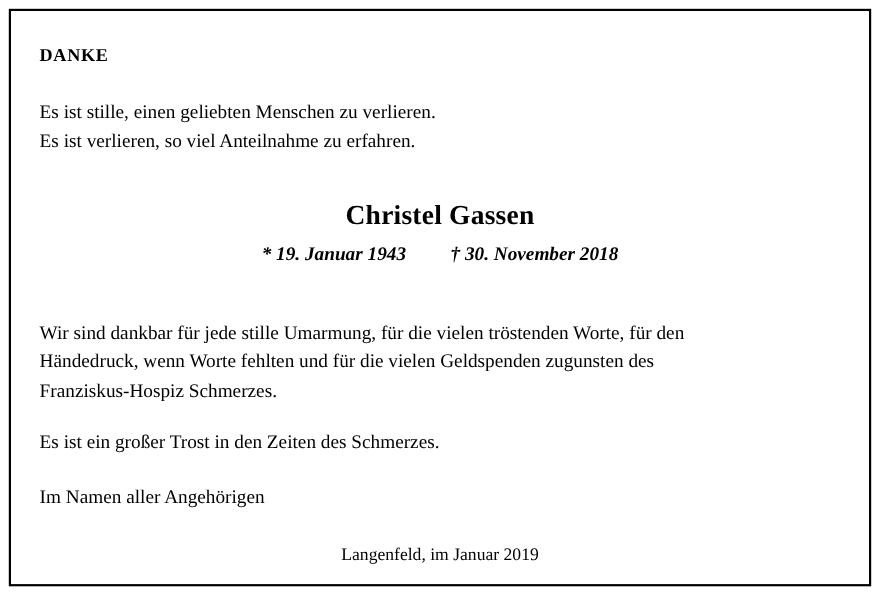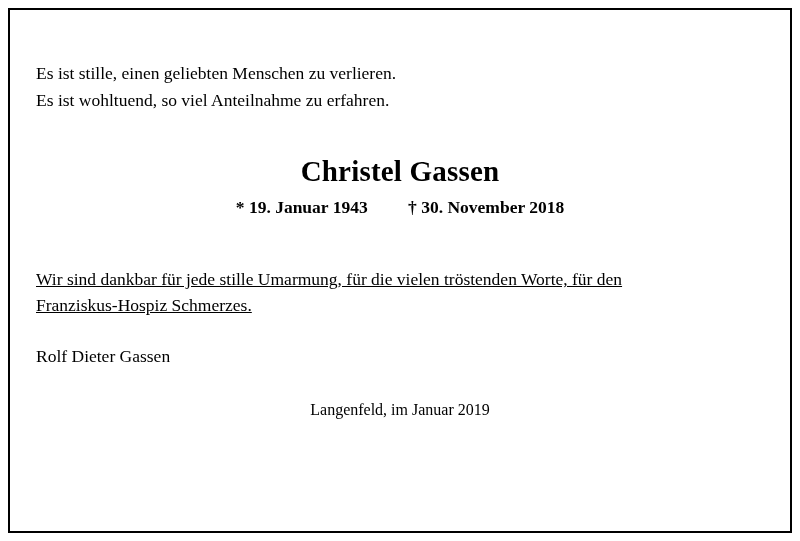--- a/index.html
+++ b/index.html
@@ -46,39 +46,39 @@
   }
   .intro div {
     white-space: nowrap;
   }
   .name-block {
     text-align: center;
     margin-top: 42px;
   }
   .name {
     font-weight: bold;
-    font-size: 29px;
+    font-size: 25px;
     letter-spacing: 0.2px;
   }
   .dates {
     font-weight: bold;
     font-size: 17.5px;
     margin-top: 9px;
+    font-style: italic;
   }
   .dates .birth {
     margin-right: 36px;
   }
   .body-text {
     margin-top: 48px;
     font-size: 17.5px;
     line-height: 1.5;
   }
   .para {
     margin-bottom: 20px;
-    text-decoration: underline;
   }
   .para:last-child {
     margin-bottom: 0;
   }
   .para div {
     white-space: nowrap;
   }
   .signature {
     margin-top: 24px;
     font-size: 17.5px;
@@ -89,47 +89,52 @@
     margin-top: 32px;
     font-size: 16px;
   }
 </style>
 </head>
 <body>
 
 <div class="notice-card">
   <div class="inner">
 
+    <div class="danke">DANKE</div>
 
     <div class="intro">
       <div>Es ist stille, einen geliebten Menschen zu verlieren.</div>
-      <div>Es ist wohltuend, so viel Anteilnahme zu erfahren.</div>
+      <div>Es ist verlieren, so viel Anteilnahme zu erfahren.</div>
     </div>
 
     <div class="name-block">
       <div class="name">Christel Gassen</div>
       <div class="dates">
         <span class="birth">
           <span>*</span>
           <span>19. Januar 1943</span>
         </span>
         <span class="death">
           <span>†</span>
           <span>30. November 2018</span>
         </span>
       </div>
     </div>
 
     <div class="body-text">
       <div class="para">
         <div>Wir sind dankbar für jede stille Umarmung, für die vielen tröstenden Worte, für den</div>
+        <div>Händedruck, wenn Worte fehlten und für die vielen Geldspenden zugunsten des</div>
         <div>Franziskus-Hospiz Schmerzes.</div>
+      </div>
+      <div class="para">
+        <div>Es ist ein großer Trost in den Zeiten des Schmerzes.</div>
       </div>
     </div>
 
     <div class="signature">
-      <div>Rolf Dieter Gassen</div>
+      <div>Im Namen aller Angehörigen</div>
     </div>
 
     <div class="place">Langenfeld, im Januar 2019</div>
 
   </div>
 </div>
 
 </body></html>

